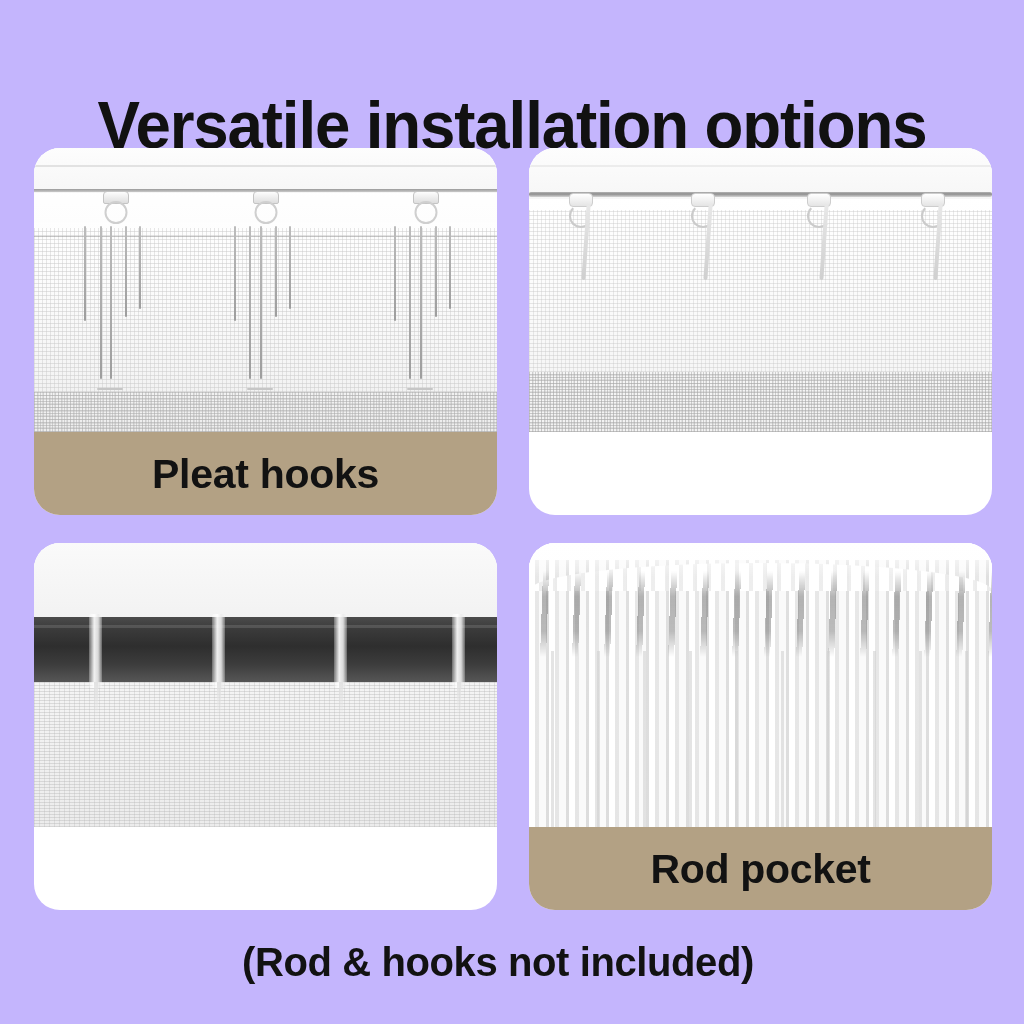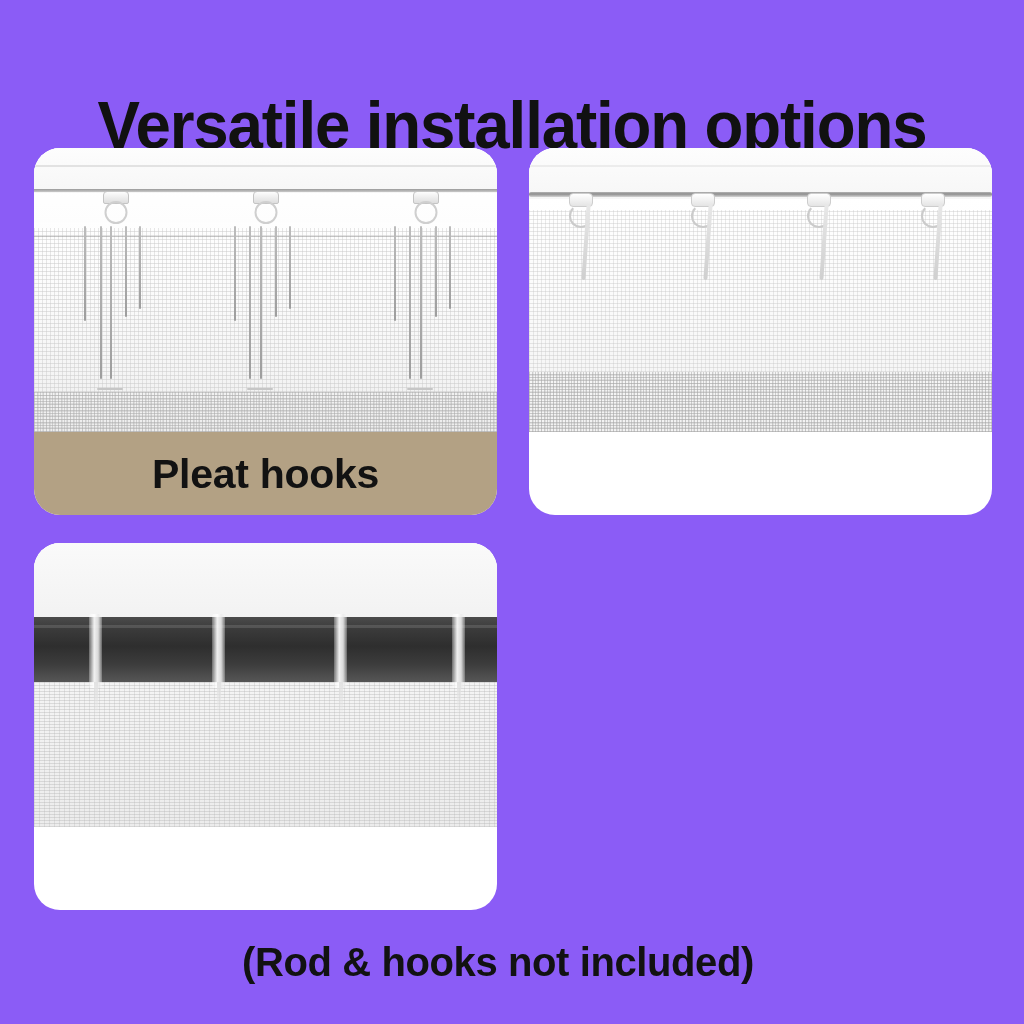--- a/index.html
+++ b/index.html
@@ -11,21 +11,21 @@
     width: 1024px;
     height: 1024px;
     background: #f6eee4;
     font-family: "Liberation Sans", sans-serif;
     overflow: hidden;
   }
   .page {
     position: relative;
     width: 1024px;
     height: 1024px;
-    background: #8b5cf6;
+    background: #c4b5fd;
   }
 
   
   .page-title {
     position: absolute;
     left: 0;
     top: 44px;
     width: 1024px;
     text-align: center;
     font-family: "Liberation Sans Narrow", "Liberation Sans", sans-serif;
@@ -378,18 +378,31 @@
         <div class="tab-drop" style="left:60px;"></div>
         <div class="tab" style="left:178px;"></div>
         <div class="tab-drop" style="left:183px;"></div>
         <div class="tab" style="left:300px;"></div>
         <div class="tab-drop" style="left:305px;"></div>
         <div class="tab" style="left:418px;"></div>
         <div class="tab-drop" style="left:423px;"></div>
       </div>
     </div>
 
+    <div class="card">
+      <div class="photo">
+        <div class="p4-base"></div>
+        <div class="p4-gathers"></div>
+        <div class="p4-crests"></div>
+        <div class="p4-darkpleats"></div>
+        <div class="p4-vfolds"></div>
+        <div class="p4-toprim"></div>
+      </div>
+      <div class="caption">
+        <span class="caption-text">Rod pocket</span>
+      </div>
+    </div>
 
   </div>
 
   <div class="footer-note">(Rod &amp; hooks not included)</div>
 
 </div>
 
 </body></html>

